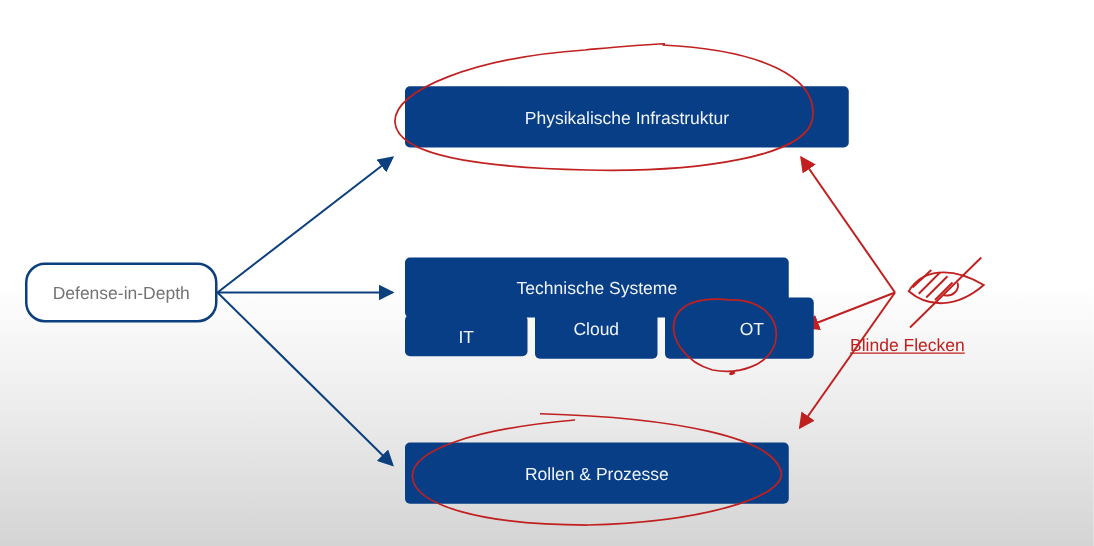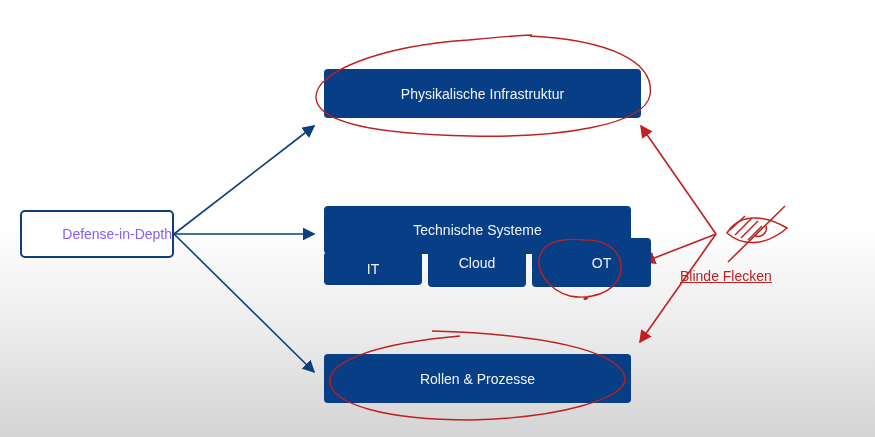--- a/index.html
+++ b/index.html
@@ -1,22 +1,22 @@
 <!DOCTYPE html>
 <html><head>
 <meta charset="utf-8">
 <style>
   html,body{margin:0;padding:0;}
   body{width:875px;height:437px;overflow:hidden;position:relative;
     background:linear-gradient(to bottom,#ffffff 0%,#ffffff 52%,#ececec 75%,#d4d4d4 100%);
     font-family:"Liberation Sans",sans-serif;}
   .box{position:absolute;background:#073e85;color:#f0f4fa;border-radius:4px;
     display:flex;align-items:center;justify-content:center;font-size:14px;}
-  .outline{position:absolute;background:#fff;border:2px solid #0b3f7e;border-radius:5px;color:#8b5cf6;
-    display:flex;align-items:center;justify-content:flex-end;font-size:14px;box-sizing:border-box;}
+  .outline{position:absolute;background:#fff;border:2px solid #0b3f7e;border-radius:16px;color:#737373;
+    display:flex;align-items:center;justify-content:center;font-size:14px;box-sizing:border-box;}
   svg{position:absolute;left:0;top:0;}
   .label-red{position:absolute;color:#c0201f;font-size:14px;}
 </style>
 </head>
 <body>
 
 <svg width="875" height="437">
   <defs>
     <marker id="ab" markerWidth="8" markerHeight="8" refX="7" refY="4" orient="auto">
       <path d="M0,0 L8,4 L0,8 z" fill="#0b3f7e"></path>
@@ -32,21 +32,21 @@
 
   <line x1="716" y1="234" x2="641" y2="126" stroke="#c0201f" stroke-width="1.6" marker-end="url(#ar)"></line>
   <line x1="716" y1="234" x2="644" y2="262" stroke="#c0201f" stroke-width="1.6" marker-end="url(#ar)"></line>
   <line x1="716" y1="234" x2="640" y2="342" stroke="#c0201f" stroke-width="1.6" marker-end="url(#ar)"></line>
 </svg>
 
 <div class="outline" style="left:20px;top:210px;width:154px;height:48px;">
   <span>Defense-in-Depth</span>
 </div>
 
-<div class="box" style="left:324px;top:69px;width:317px;height:49px;align-items:center;">
+<div class="box" style="left:324px;top:69px;width:355px;height:49px;align-items:center;">
   <span>Physikalische Infrastruktur</span>
 </div>
 
 <div class="box" style="left:324px;top:185px;width:307px;height:48px;margin-top:21px;">
   <span>Technische Systeme</span>
 </div>
 
 <div class="box" style="left:324px;top:252px;width:98px;height:33px;">
   <span>IT</span>
 </div>

